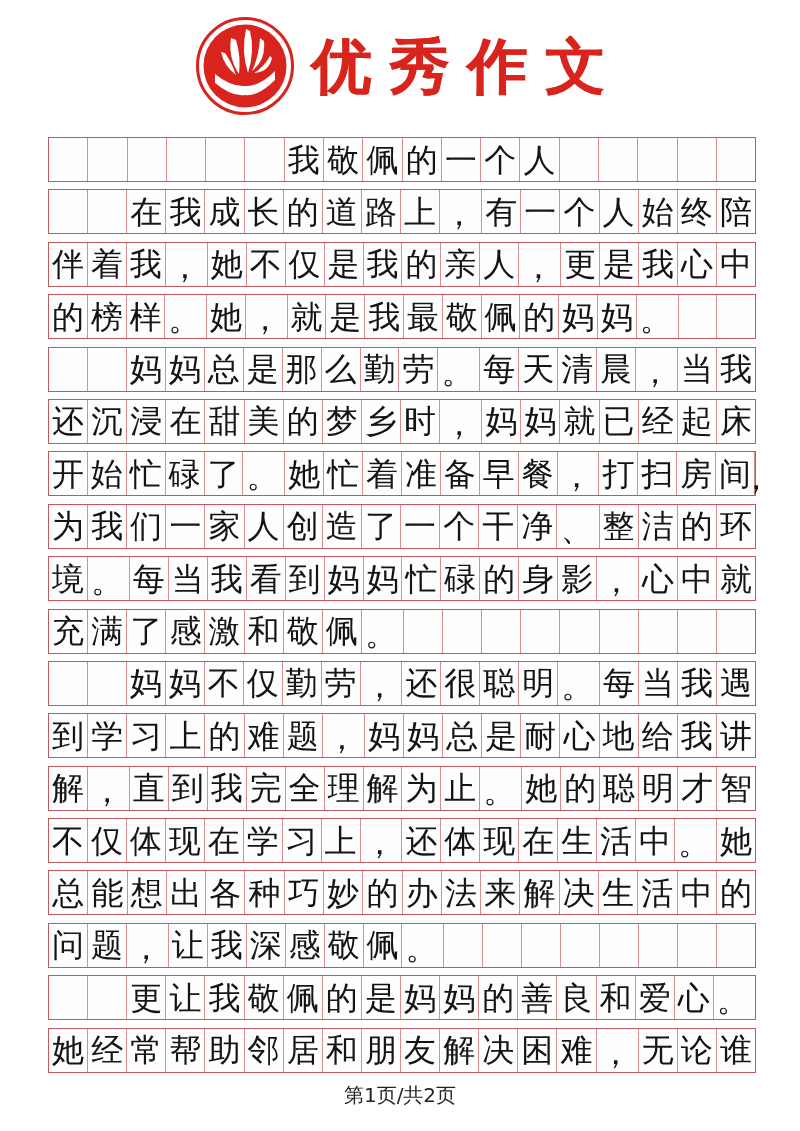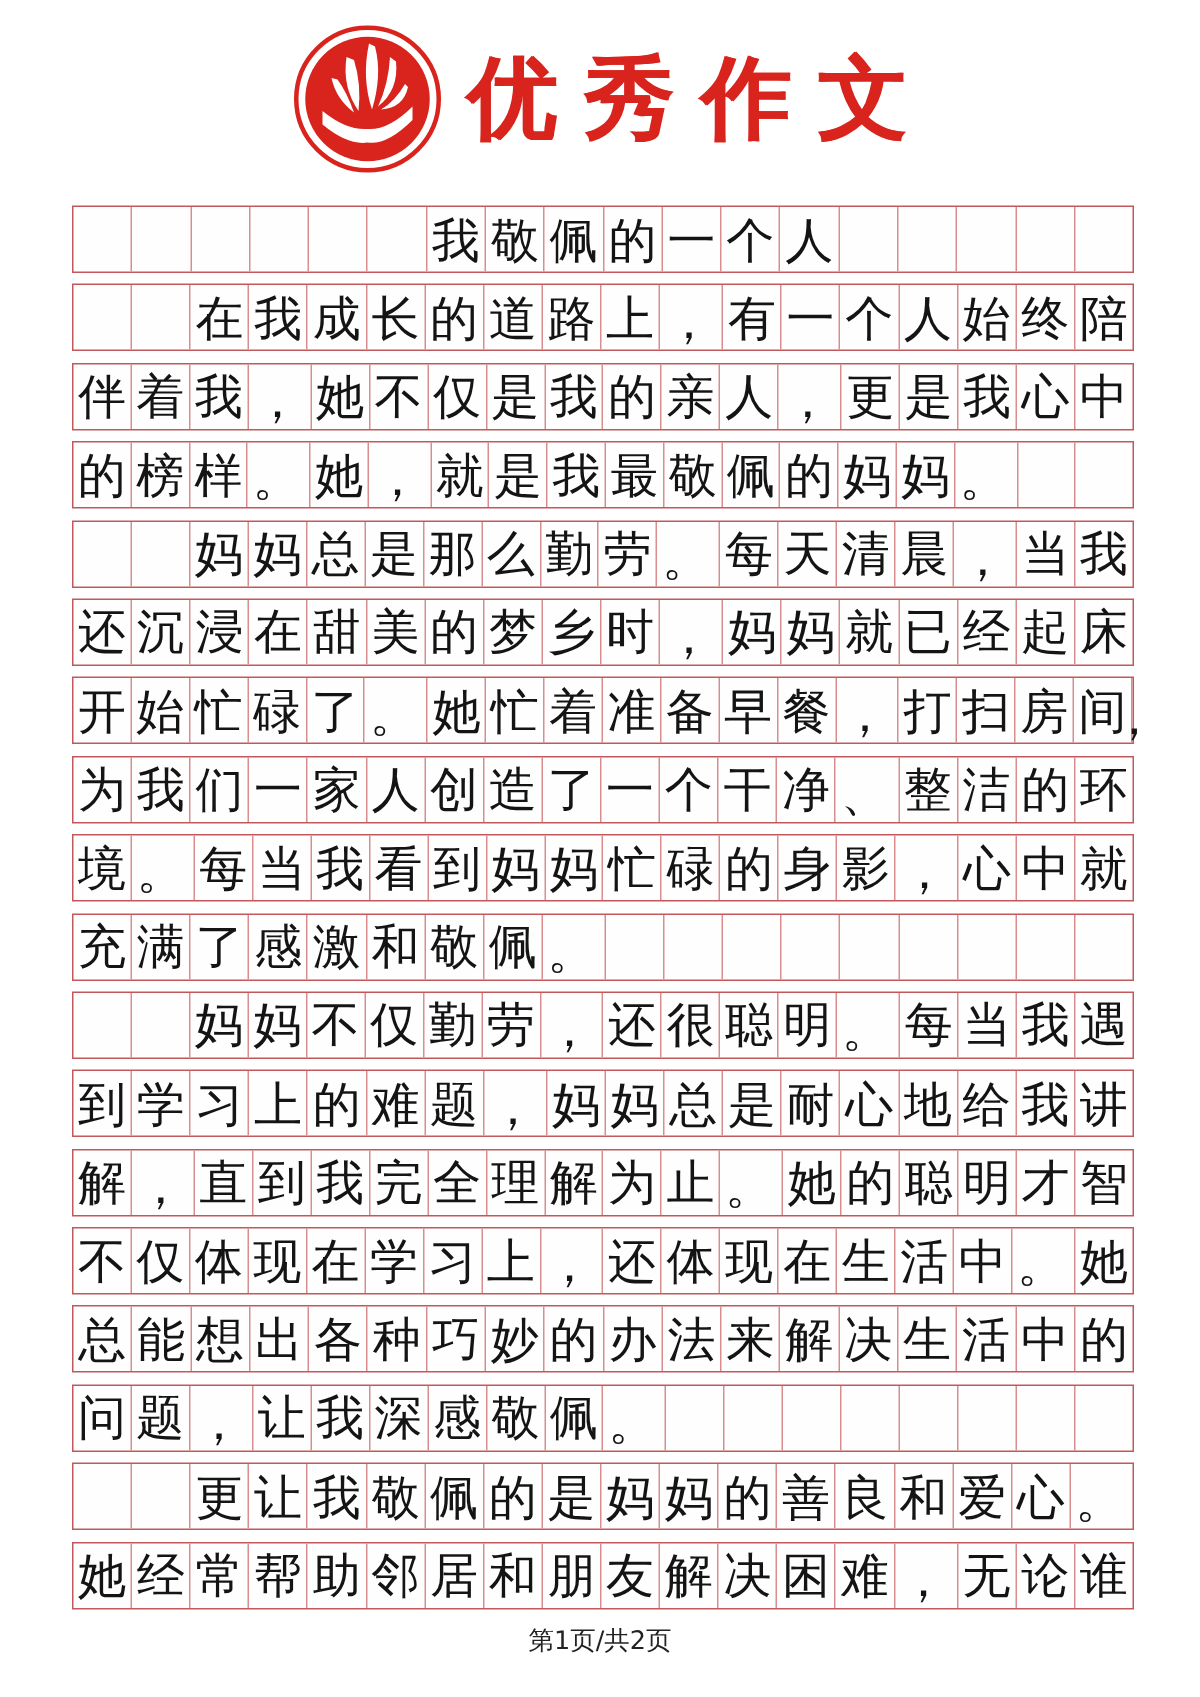--- a/index.html
+++ b/index.html
@@ -77,21 +77,21 @@
     position:absolute;
     right:-17px; bottom:1px;
     font-size:32px; line-height:1;
     color:var(--ink);
     font-family:"DejaVu Serif", serif;
   }
   
   .footer{
     position:absolute; left:0; top:1082px; width:800px;
     text-align:center;
-    font-size:17px;
+    font-size:20px;
     color:#222;
   }
 </style>
 </head>
 <body>
 
 <div class="header">
   <svg class="logo" viewBox="0 0 100 100" aria-hidden="true">
     <circle cx="50" cy="50" r="47.5" fill="none" stroke="#d8241c" stroke-width="3"></circle>
     <circle cx="50" cy="50" r="41.5" fill="#d8241c"></circle>

